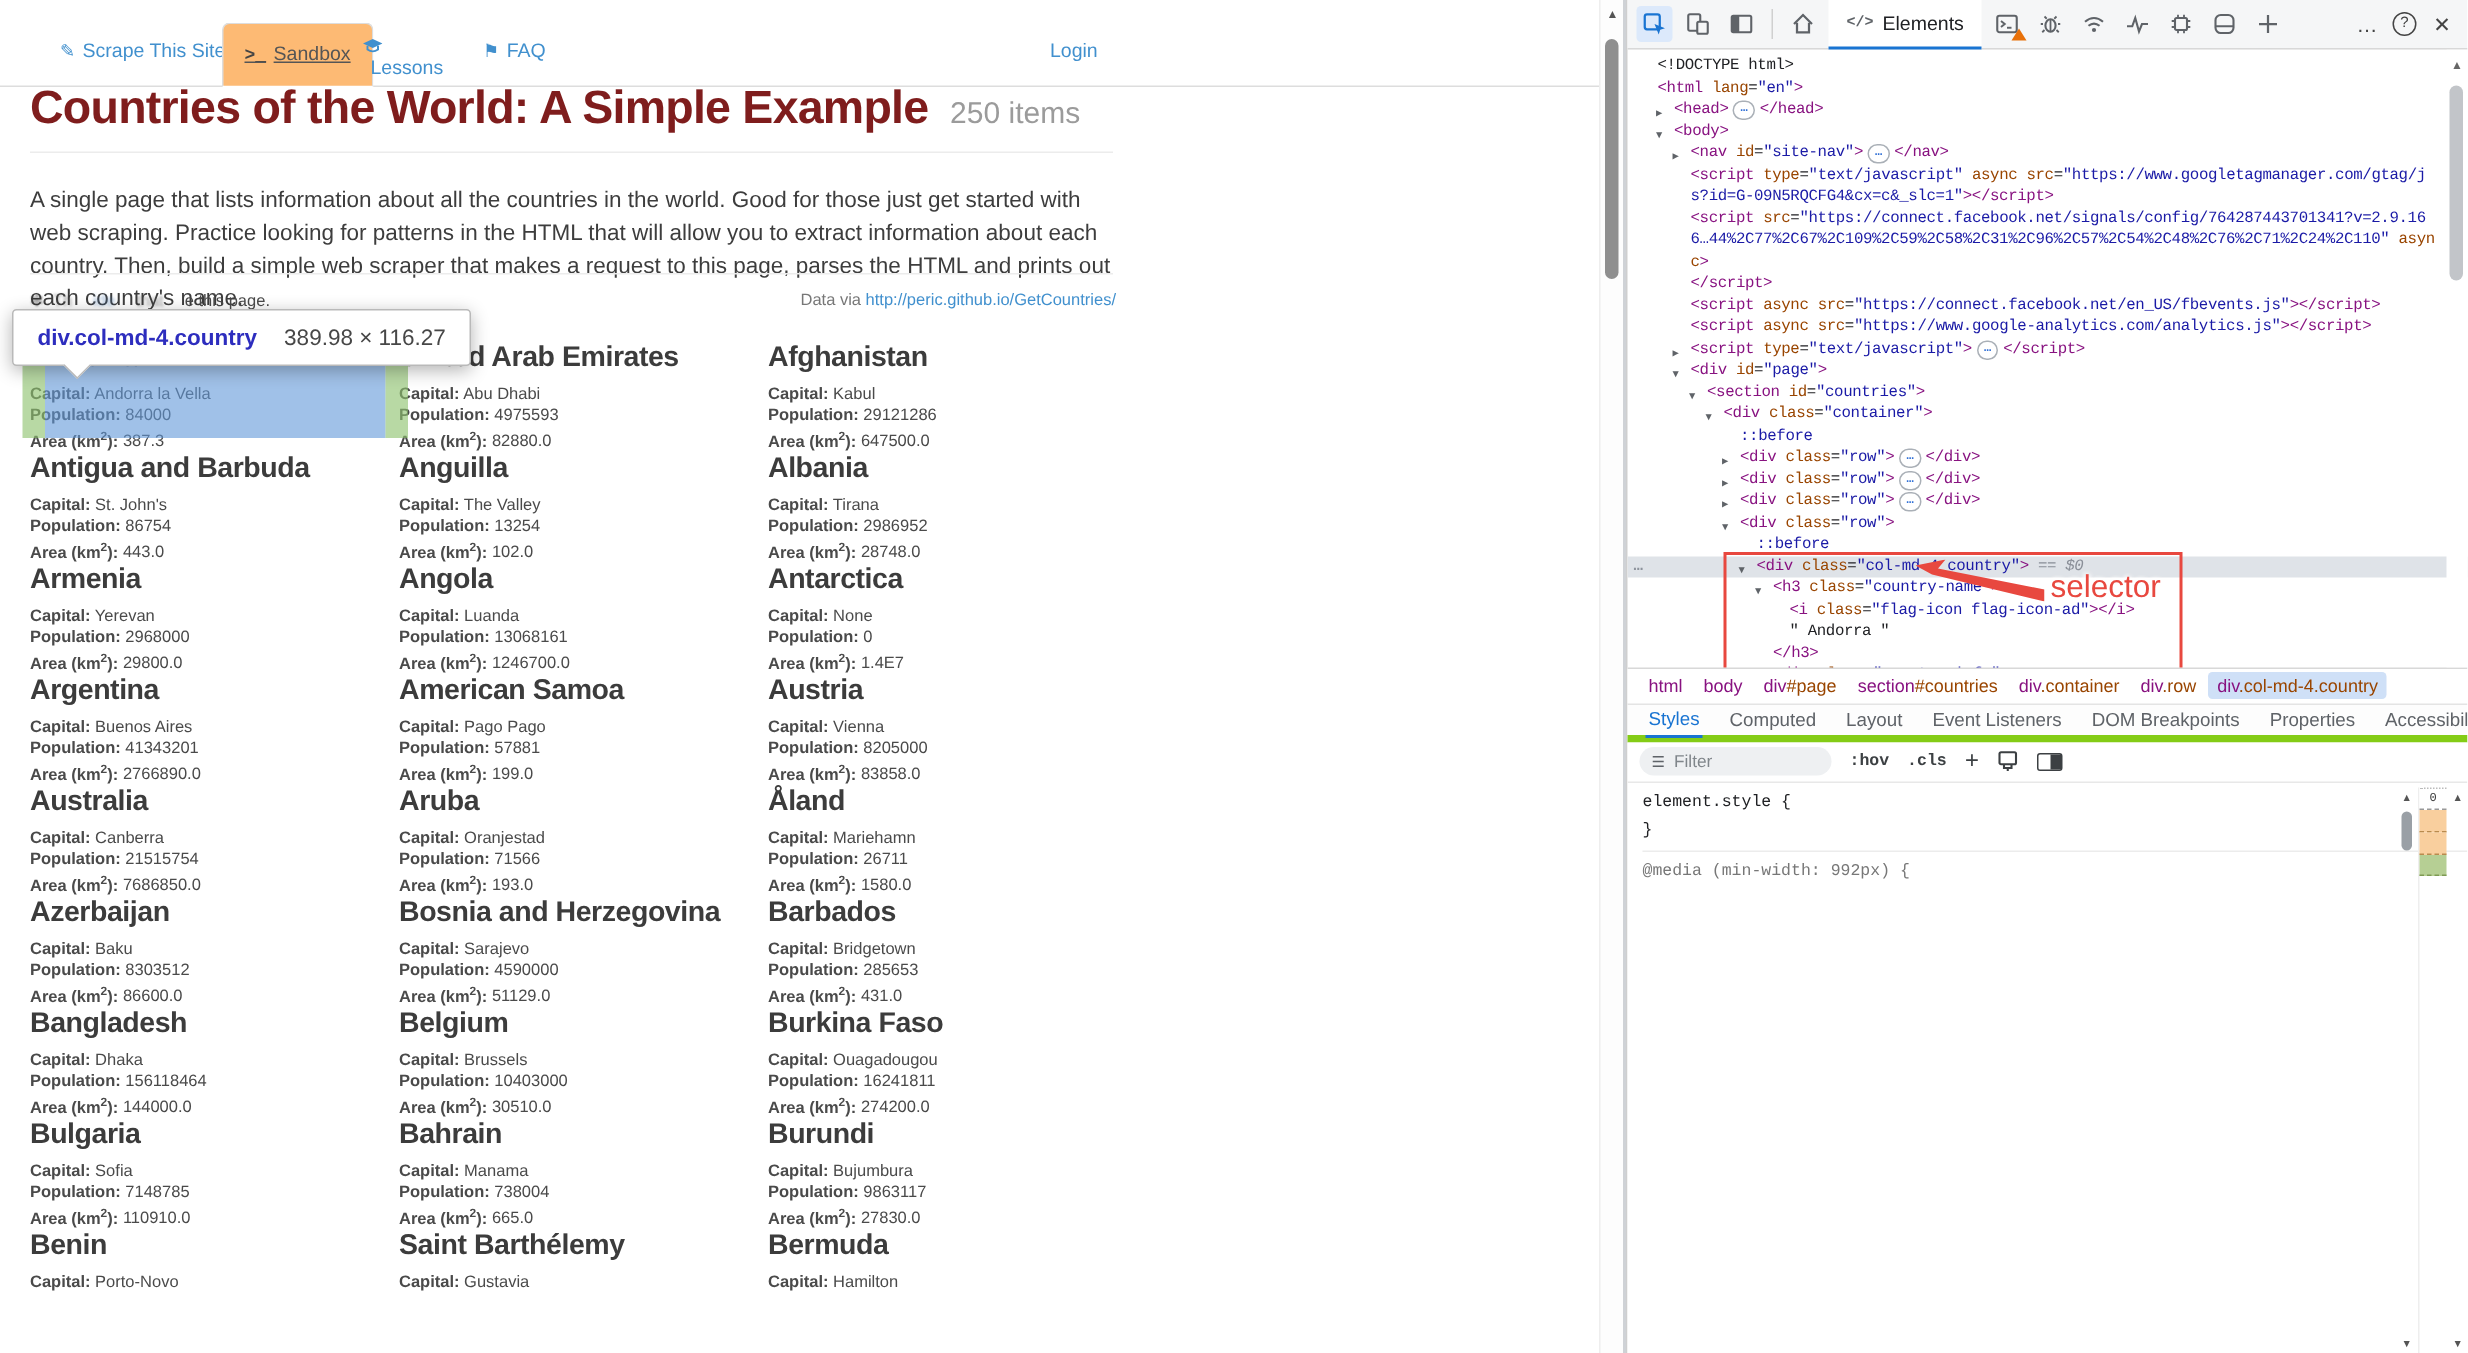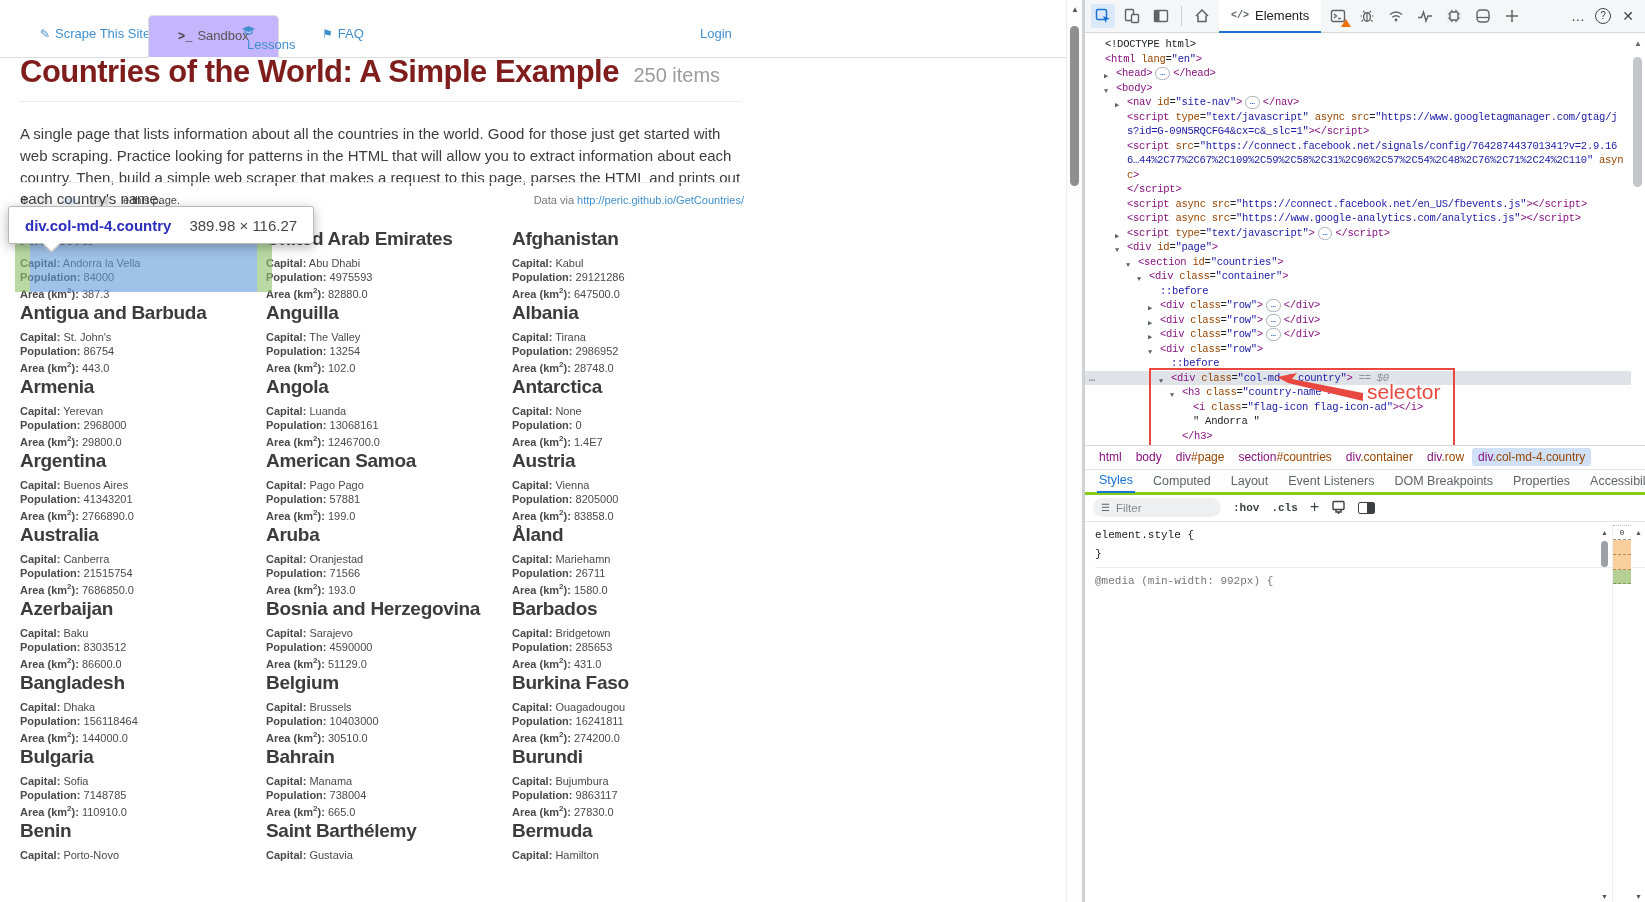--- a/index.html
+++ b/index.html
@@ -7,22 +7,22 @@
   body {
     width:1645px; height:902px; overflow:hidden; position:relative;
     font-family:"Liberation Sans", sans-serif; background:#fff; color:#3d3d3d;
   }
   
   #page-area { position:absolute; left:0; top:0; width:1066px; height:902px; background:#fff; }
   #site-nav { position:absolute; left:0; top:12px; width:100%; height:46px; border-bottom:1px solid #ddd; background:#fff; }
   .navlink { position:absolute; top:14px; font-size:13px; color:#4190ce; text-decoration:none; cursor:pointer; }
   .navlink .ic { color:#4190ce; margin-right:5px; font-size:12px; }
   #nav-brand { left:40px; }
-  #nav-sandbox { left:148px; top:auto; bottom:-1px; padding:12px 29px 13px; border:1px solid #ddd; border-bottom:1px solid #fff;
-    border-radius:5px 5px 0 0; background:#c4b5fd; color:#555; }
+  #nav-sandbox { left:148px; top:auto; bottom:-1px; padding:12px 14px 13px; border:1px solid #ddd; border-bottom:1px solid #fff;
+    border-radius:5px 5px 0 0; background:#fdba74; color:#555;text-decoration:underline; }
   #nav-sandbox .ic { color:#444; font-family:"Liberation Mono",monospace; font-weight:bold; }
   #nav-lessons { left:242px; } #nav-faq { left:322px; } #nav-login { left:700px; }
   #page-title-row { position:absolute; left:20px; top:54px; }
   #page-title { display:inline; font-size:31px; font-weight:bold; color:#7f1d1d; letter-spacing:-0.5px; }
   #items-count { display:inline; font-size:20px; color:#9b9b9b; margin-left:10px; }
   .hr { position:absolute; left:20px; width:722px; border-top:1px solid #ececec; }
   #hr1 { top:101px; } #hr2 { top:182px; }
   #page-desc { position:absolute; left:20px; top:108px; width:730px; font-size:15px; line-height:1.45; color:#3d3d3d; }
   #hint-row { position:absolute; left:20px; top:194px; width:724px; font-size:11px; color:#4a4a4a; }
   .hint-frag { filter:blur(1px); opacity:.5; color:#4a7bb5; margin-right:14px; }
@@ -90,21 +90,21 @@
   #tree-scrollbar .sb-up { position:absolute; top:6px; left:3px; font-size:8px; color:#666; }
   #tree-scrollbar .sb-thumb { position:absolute; left:2px; top:24px; width:9px; height:130px; background:#c2c5c9; border-radius:5px; }
   
   #crumbs { height:24px; flex:none; border-top:1px solid #d8d8d8; display:flex; align-items:center; padding:0 8px;
     font-size:12px; gap:2px; overflow:hidden; background:#fff; }
   .crumb { padding:2px 6px; border-radius:3px; cursor:pointer; white-space:nowrap; }
   .crumb.sel { background:#cfe0f7; }
   .ct { color:#881280; } .cs { color:#994500; }
   
   #side-tabs { height:26px; flex:none; display:flex; align-items:center; gap:16px; padding:0 12px; font-size:12.5px;
-    color:#5f6368; border-top:1px solid #e4e4e4; border-bottom:3px solid #84cc16; background:#fdfdfd; }
+    color:#5f6368; border-top:1px solid #e4e4e4; border-bottom:5px solid #84cc16; background:#fdfdfd; }
   .side-tab { cursor:pointer; padding:5px 2px 4px; white-space:nowrap; }
   .side-tab.active { color:#1974d2; border-bottom:2px solid #1974d2; }
   
   #styles-pane { flex:1; position:relative; overflow:hidden; background:#fff; }
   #filter-row { display:flex; align-items:center; gap:12px; padding:4px 8px; height:27px; border-bottom:1px solid #e8e8e8; }
   #filter-box { width:128px; height:19px; background:#eef0f2; border-radius:10px; display:flex; align-items:center;
     gap:6px; padding:0 8px; color:#80868b; font-size:11.5px; }
   #filter-box .funnel { font-size:10px; color:#5f6368; }
   .sty-btn { font-family:"Liberation Mono",monospace; font-size:11px; font-weight:bold; color:#3c4043; cursor:pointer; }
   .plus-btn { font-size:16px; font-weight:normal; }

